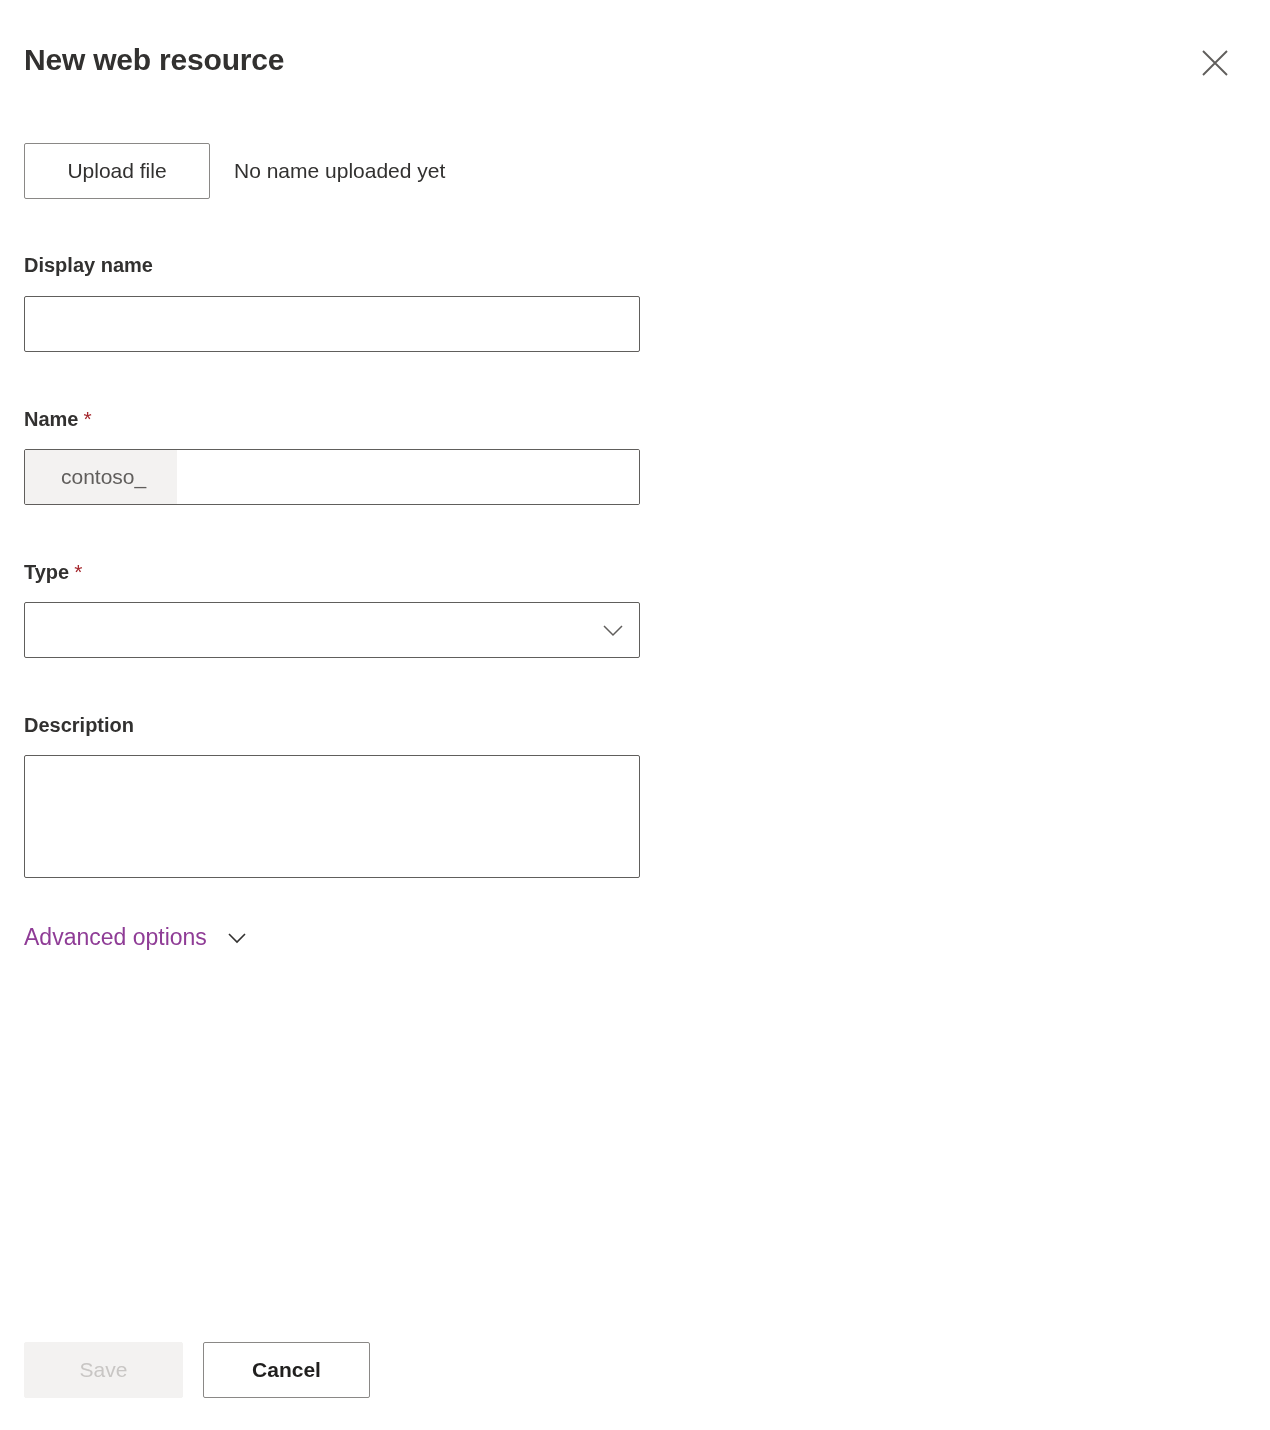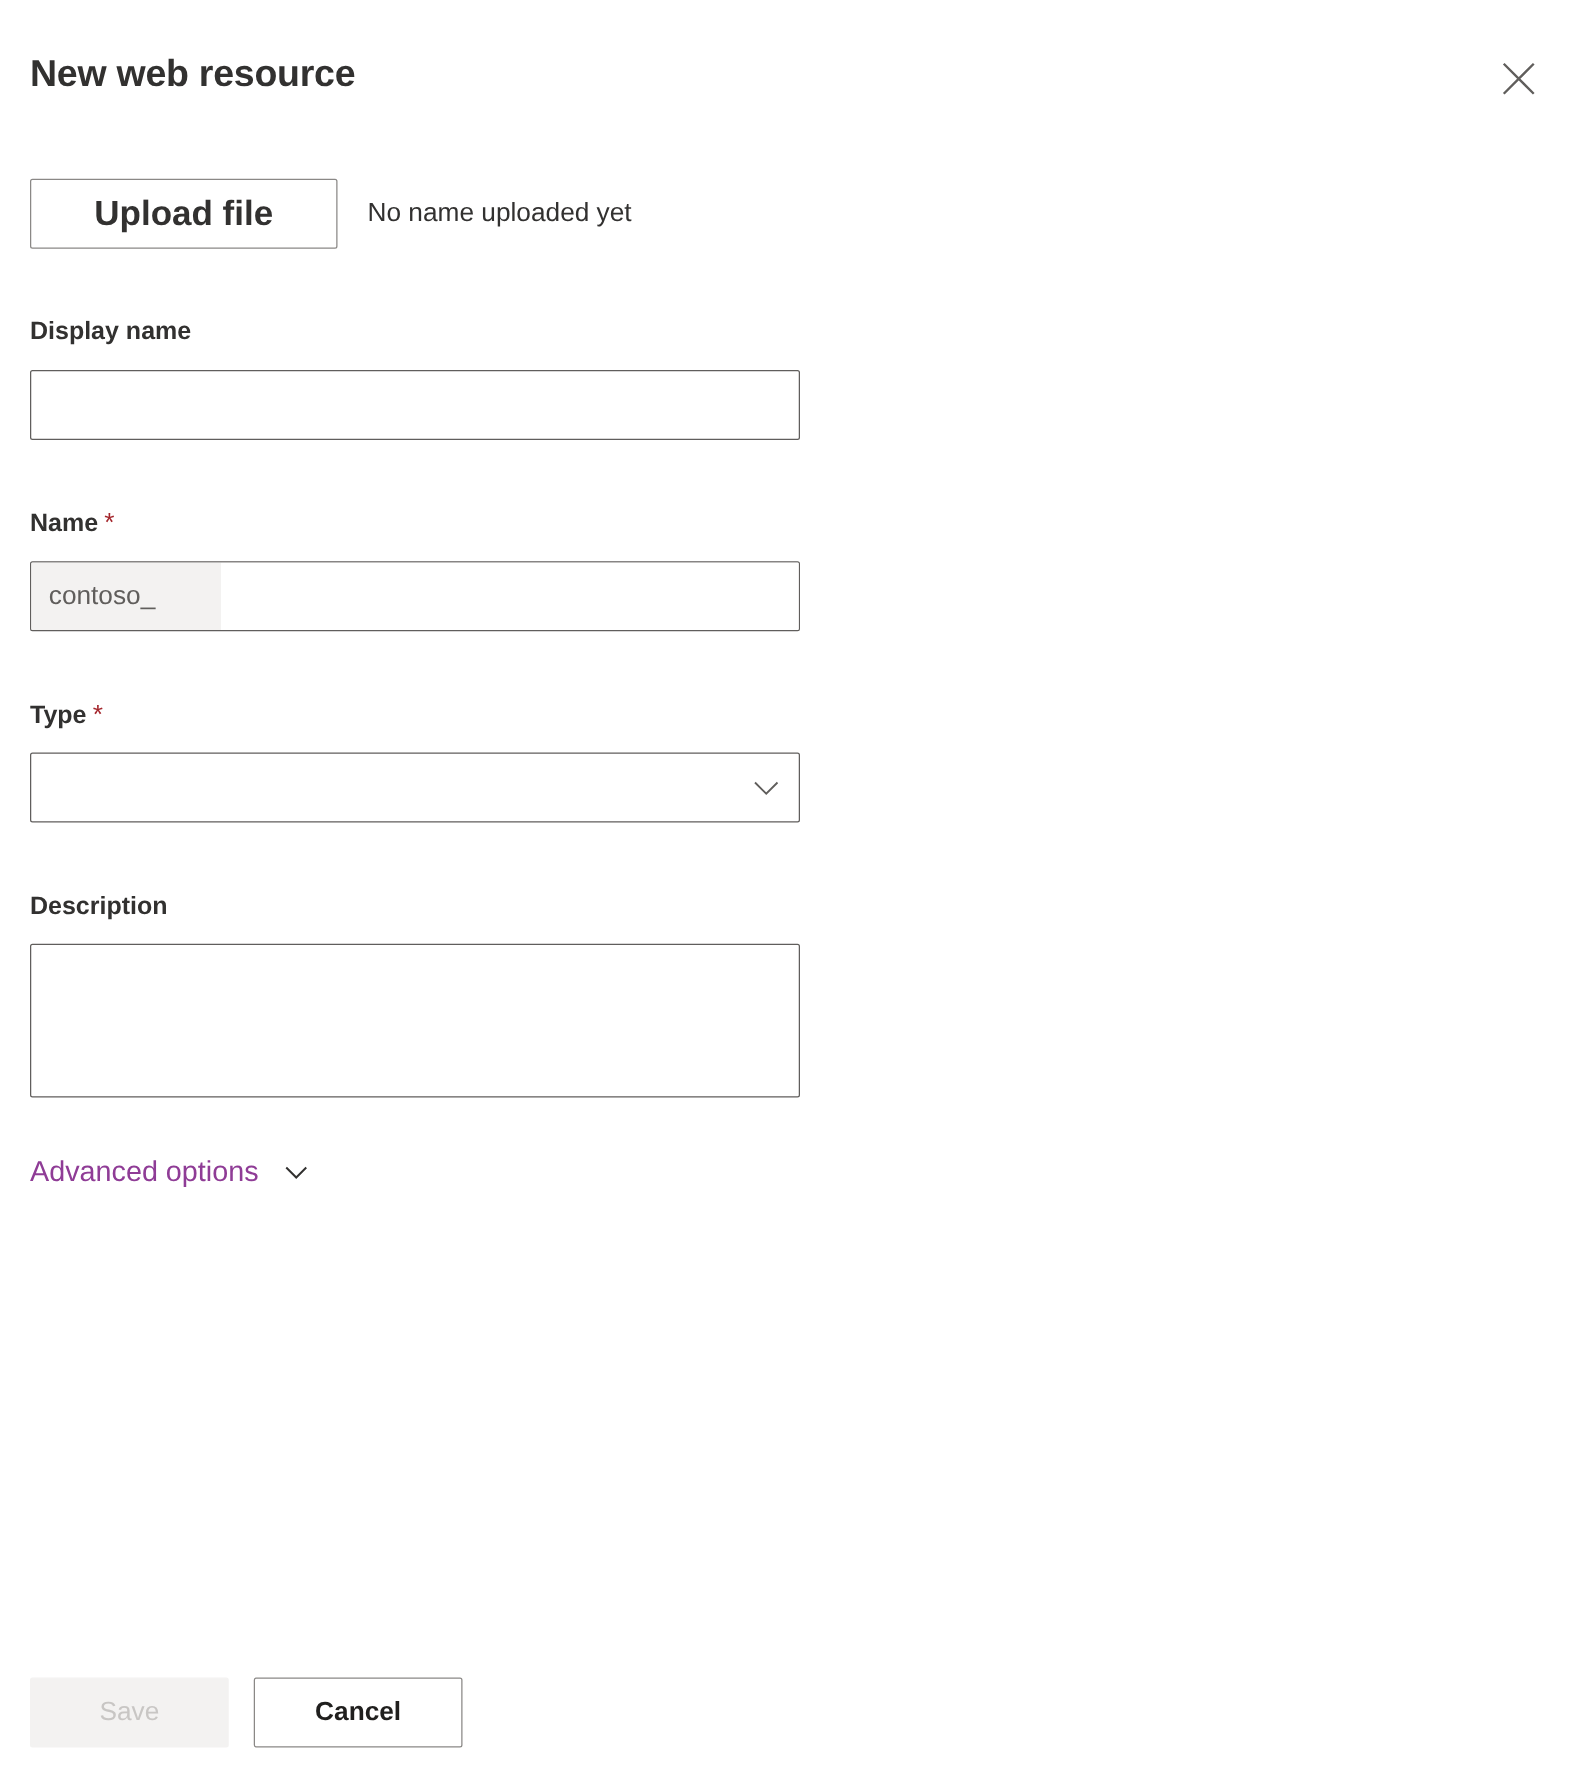--- a/index.html
+++ b/index.html
@@ -62,28 +62,28 @@
 
   
   .upload-row {
     position: absolute;
     left: 24px;
     top: 143px;
     display: flex;
     align-items: center;
   }
   .upload-button {
-    width: 246px;
+    width: 186px;
     height: 56px;
     background: #ffffff;
     border: 1px solid #8a8886;
     border-radius: 2px;
     font-family: "Liberation Sans", sans-serif;
-    font-size: 28px;
-    font-weight: 700;
+    font-size: 21px;
+    font-weight: 400;
     color: #323130;
     cursor: pointer;
     display: flex;
     align-items: center;
     justify-content: center;
     padding: 0;
   }
   .upload-status {
     margin-left: 24px;
     font-size: 21px;
@@ -140,21 +140,21 @@
     background: #ffffff;
     display: flex;
     align-items: stretch;
     overflow: hidden;
   }
   .input-prefix {
     width: 152px;
     background: #f3f2f1;
     display: flex;
     align-items: center;
-    padding-left: 14px;
+    padding-left: 36px;
     font-size: 21px;
     color: #605e5c;
     white-space: nowrap;
   }
   .prefixed-input input {
     flex: 1;
     border: none;
     outline: none;
     background: #ffffff;
     font-family: "Liberation Sans", sans-serif;

